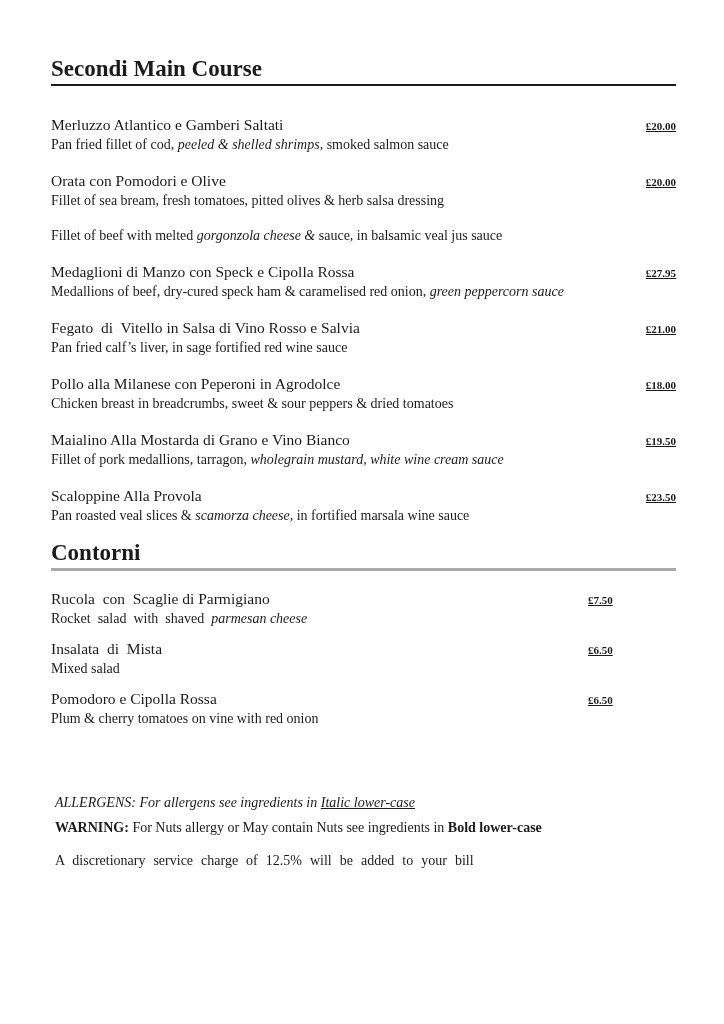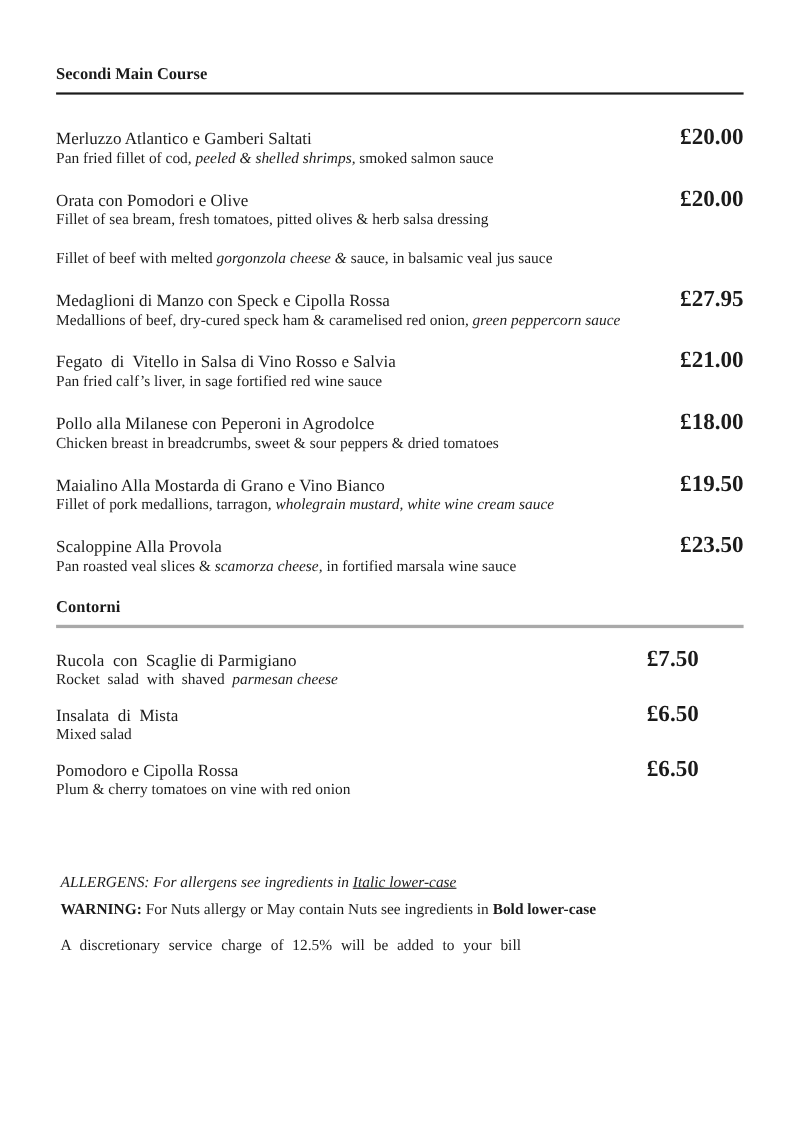--- a/index.html
+++ b/index.html
@@ -11,21 +11,21 @@
     font-family: "Liberation Serif", "DejaVu Serif", serif;
     overflow: hidden;
   }
   .page {
     width: 724px; height: 1024px;
     padding: 58px 48px 0 51px;
   }
   .content { width: 625px; }
 
   .section-title {
-    font-size: 15px;
+    font-size: 23px;
     font-weight: bold;
     line-height: 21px;
     padding-bottom: 5px;
     border-bottom: 2px solid #1b1b1b;
     margin: 0 0 29px 0;
   }
   .section.sec-contorni .section-title {
     margin-top: 8px;
     margin-bottom: 18px;
     border-bottom-width: 3px;
@@ -38,23 +38,24 @@
   .item-name {
     flex: 1 1 auto;
     font-weight: normal;
     font-size: 15.5px;
     line-height: 19px;
     white-space: pre-wrap;
   }
   .item-price-col {
     flex: 0 0 88px;
     font-weight: bold;
-    font-size: 21px;
+    font-size: 11px;
     line-height: 19px;
     white-space: nowrap;
+    text-decoration: underline;
   }
   .section.sec-secondi .item-price-col { text-align: right; }
   .section.sec-contorni .item-price-col { text-align: left; }
   .price-suffix { margin-left: 15px; }
 
   .item-desc {
     font-size: 14px;
     line-height: 18px;
     white-space: pre-wrap;
   }

